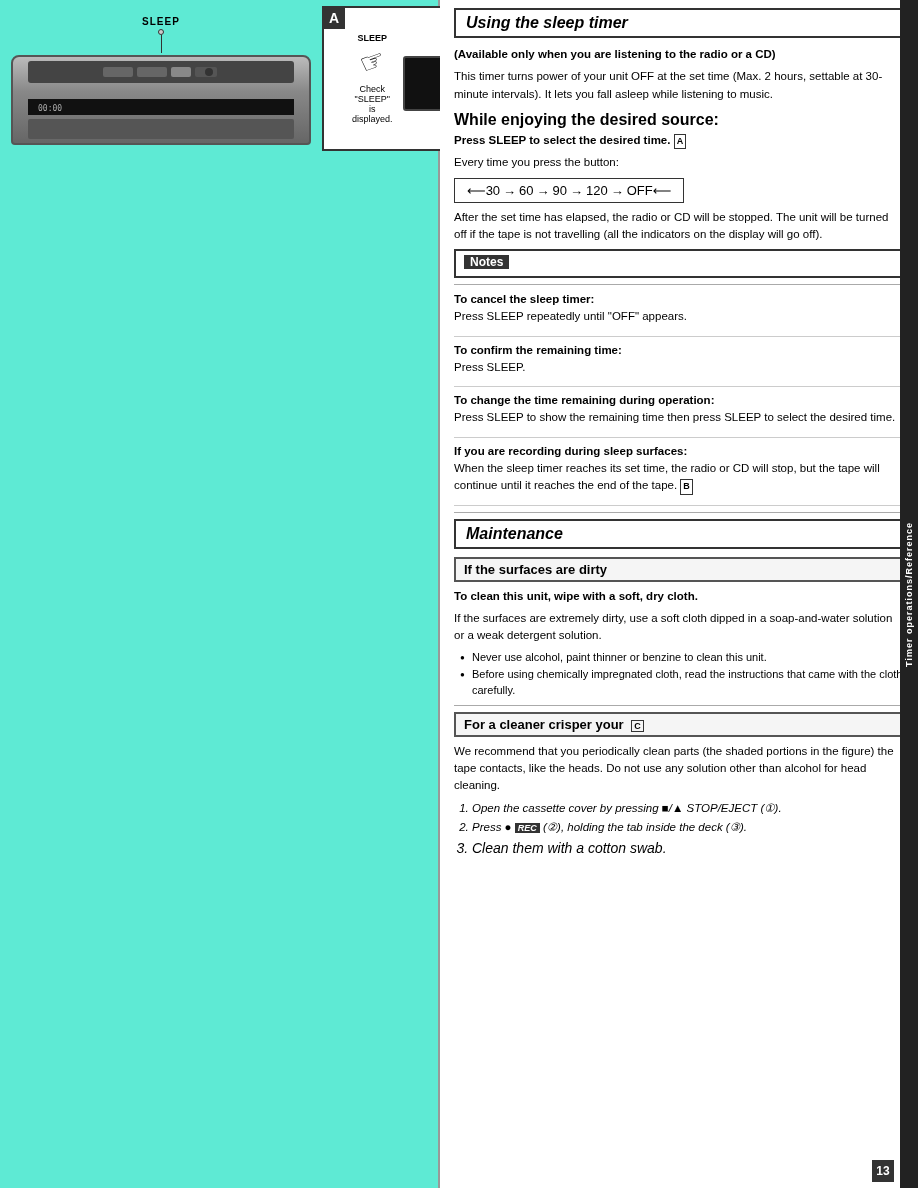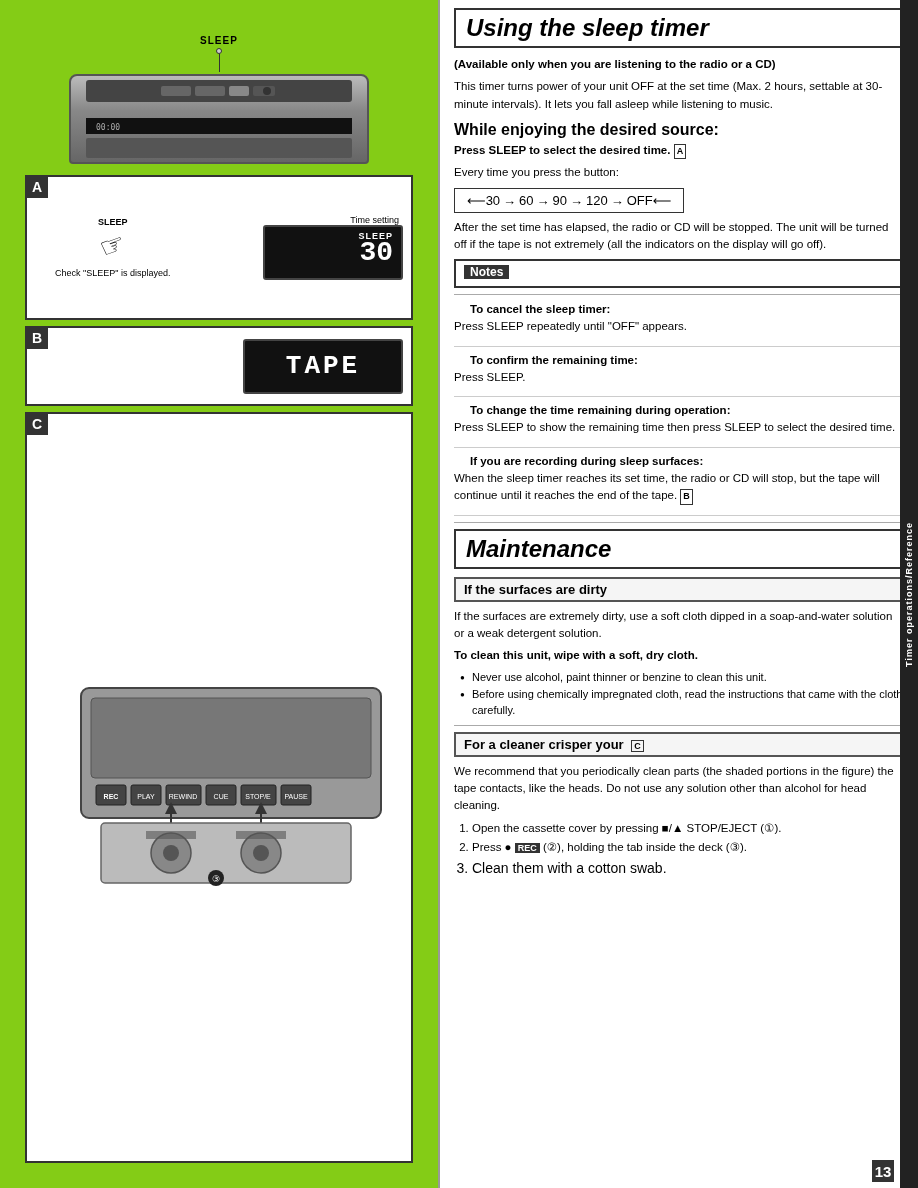--- a/index.html
+++ b/index.html
@@ -10,24 +10,23 @@
       font-size: 12px;
       background: #f0ede8;
       display: flex;
       overflow: hidden;
     }
 
     
     .left-panel {
       width: 440px;
       min-width: 440px;
-      background: #84cc16;
-      padding: 25px;
-      display: flex;
-      flex-direction: column;
+      background: #5eead4;
+      padding: 6px;
+      display: flex;
       gap: 6px;
       border-right: 2px solid #999;
     }
 
     .device-illustration {
       text-align: center;
       padding: 10px 5px 5px;
       position: relative;
     }
     .device-illustration .sleep-label {
@@ -244,21 +243,21 @@
       padding: 8px 14px 8px 14px;
       overflow: hidden;
     }
 
     .section-title-box {
       border: 2px solid #333;
       padding: 4px 10px;
       margin-bottom: 8px;
     }
     .section-title-box h2 {
-      font-size: 24px;
+      font-size: 16px;
       font-style: italic;
       font-weight: bold;
     }
 
     .subtitle-box {
       border: 2px solid #555;
       padding: 3px 8px;
       margin-bottom: 6px;
       background: #f5f5f5;
     }
@@ -331,21 +330,20 @@
       margin-bottom: 5px;
       border-bottom: 1px solid #ccc;
       padding-bottom: 5px;
     }
     .instruction-block:last-of-type {
       border-bottom: none;
     }
     .instr-title {
       font-weight: bold;
       font-size: 11.5px;
-      margin-left: 16px;
     }
 
     .highlighted {
       background: #ffff00;
     }
     .tape-badge {
       background: #333;
       color: #fff;
       font-size: 9px;
       padding: 0 3px;
@@ -387,31 +385,32 @@
     }
 
     .page-number {
       position: absolute;
       bottom: 6px;
       right: 24px;
       width: 22px;
       height: 22px;
       background: #333;
       color: #fff;
-      font-size: 15px;
+      font-size: 12px;
       font-weight: bold;
       display: flex;
       align-items: center;
       justify-content: center;
     }
 
     .steps-list {
       list-style: none;
       padding-left: 4px;
       margin-top: 4px;
+      font-style: italic;
     }
     .steps-list li {
       font-size: 11.5px;
       line-height: 1.5;
       margin-bottom: 2px;
     }
 
     .divider {
       border: none;
       border-top: 1.5px solid #aaa;
@@ -550,21 +549,21 @@
       <span> 60 </span>
       <span class="arrow">→</span>
       <span> 90 </span>
       <span class="arrow">→</span>
       <span> 120 </span>
       <span class="arrow">→</span>
       <span> OFF </span>
       <span>⟵</span>
     </div>
 
-    <p>After the set time has elapsed, the radio or CD will be stopped. The unit will be turned off if the tape is not extremely (all the indicators on the display will go off).</p>
+    <p>After the set time has elapsed, the radio or CD will be stopped. The unit will be turned off if the tape is not travelling (all the indicators on the display will go off).</p>
 
     <div class="notes-box">
       <span class="notes-title">Notes</span>
     </div>
 
     <hr class="divider">
 
     <div class="instruction-block">
       <p><span class="instr-title">To cancel the sleep timer:</span><br>Press SLEEP repeatedly until "OFF" appears.</p>
     </div>
@@ -582,24 +581,24 @@
     <hr class="divider">
 
     <div class="section-title-box">
       <h2 class="maintenance-title">Maintenance</h2>
     </div>
 
     <div class="subtitle-box">
       <h3>If the surfaces are dirty</h3>
     </div>
 
-    <p>If the surfaces are extremely dirty, use a soft cloth dipped in a soap-and-water solution or a weak detergent solution.</p>
     <p>
       <strong>To clean this unit, wipe with a soft, dry cloth.</strong>
     </p>
+    <p>If the surfaces are extremely dirty, use a soft cloth dipped in a soap-and-water solution or a weak detergent solution.</p>
 
     <ul class="notes-list" style="list-style:none; padding-left:6px; margin-bottom:5px;">
       <li style="font-size:11px; position:relative; padding-left:12px; line-height:1.5;">
         <span style="position:absolute; left:0; font-size:8px; top:3px;">●</span>
         Never use alcohol, paint thinner or benzine to clean this unit.
       </li>
       <li style="font-size:11px; position:relative; padding-left:12px; line-height:1.5;">
         <span style="position:absolute; left:0; font-size:8px; top:3px;">●</span>
         Before using chemically impregnated cloth, read the instructions that came with the cloth carefully.
       </li>

